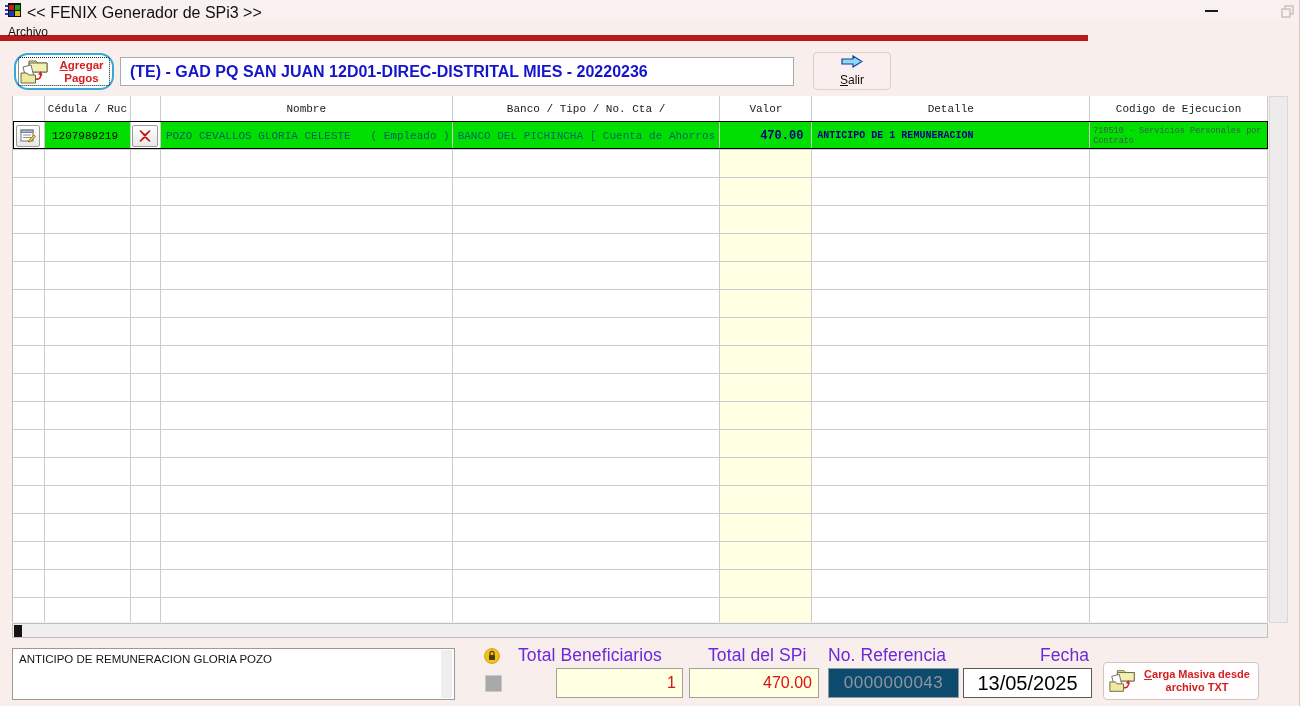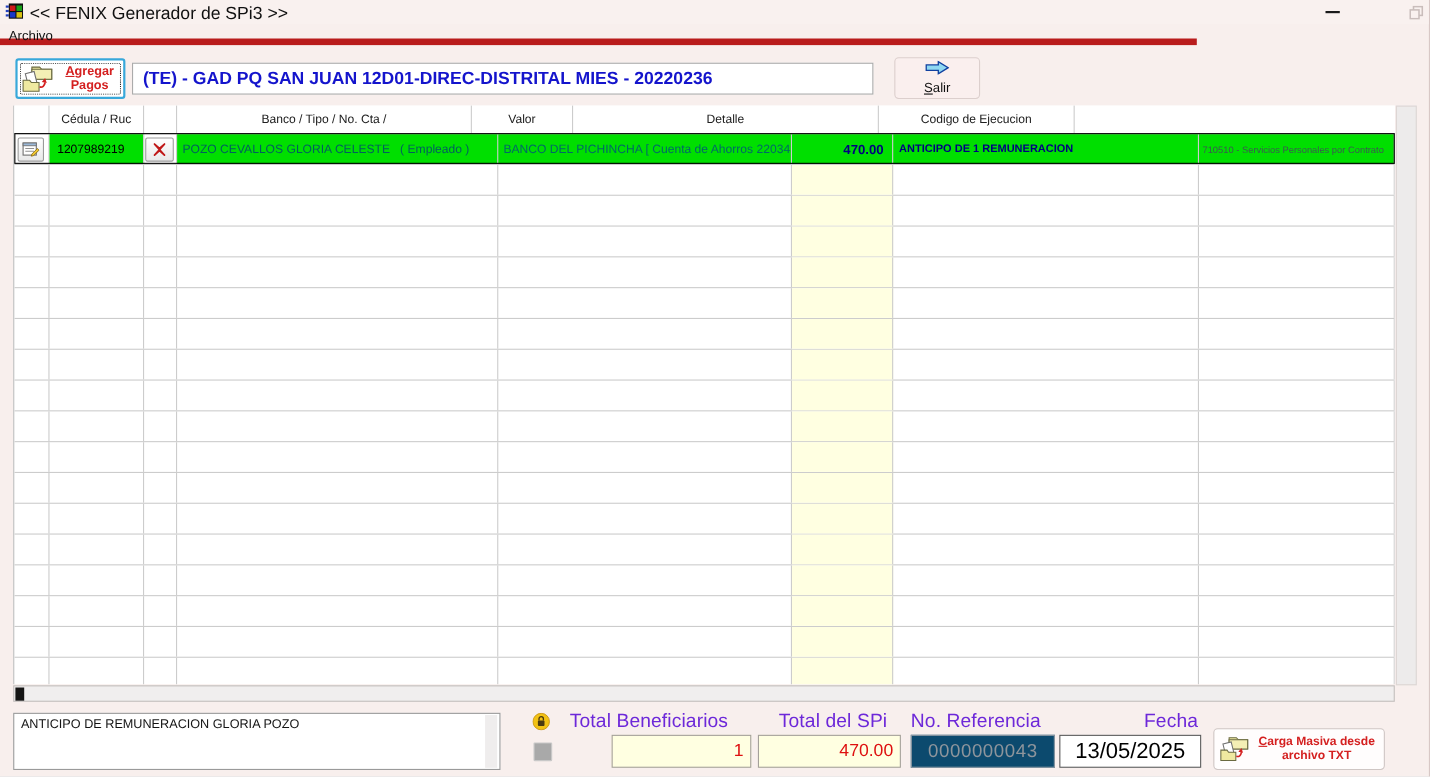--- a/index.html
+++ b/index.html
@@ -14,33 +14,33 @@
   .caption-btn { position:absolute; top:2px; width:30px; height:18px; display:flex; align-items:center; justify-content:center; }
   .min-btn { left:1196px; }
   .restore-btn { left:1273px; }
   .min-glyph { width:13px; height:2px; background:#1a1a1a; }
 
   
   .menubar { position:absolute; left:0; top:22px; width:1088px; height:19px; background:#F8EFED; border-bottom:6px solid #b91c1c; }
   .menu-item { position:absolute; left:8px; top:3px; font-size:12px; color:#101010; }
 
   
-  .btn-agregar { position:absolute; left:14px; top:53px; width:100px; height:37px; background:#ffffff; border:2px solid #38A8DA; border-radius:3px; display:flex; align-items:center; gap:3px; padding:2px 3px; }
+  .btn-agregar { position:absolute; left:14px; top:53px; width:100px; height:37px; background:#ffffff; border:2px solid #38A8DA; border-radius:14px; display:flex; align-items:center; gap:3px; padding:2px 3px; }
   .btn-agregar .focus-dots { position:absolute; inset:2px; border:1px dotted #202020; border-radius:2px; pointer-events:none; }
   .btn-red-label { color:#D42020; font-weight:bold; font-size:11.5px; line-height:1.12; text-align:center; flex:1; }
   .btn-red-label::first-letter { text-decoration:underline; }
 
   .title-field { position:absolute; left:120px; top:57px; width:674px; height:29px; background:#ffffff; border:1px solid #ABABAB; font-family:"Liberation Sans",sans-serif; font-size:16px; font-weight:bold; color:#1414CC; padding:0 0 0 9px; }
 
   .btn-salir { position:absolute; left:813px; top:52px; width:78px; height:38px; background:#FAEFEE; border:1px solid #DCCFCD; border-radius:4px; display:flex; flex-direction:column; align-items:center; justify-content:center; gap:5px; }
   .salir-label { font-size:12px; color:#101010; }
   .salir-label::first-letter { text-decoration:underline; }
 
   
-  .grid { position:absolute; left:12px; top:96px; width:1256px; background:#ffffff; border-left:1px solid #bdbdbd; }
+  .grid { position:absolute; left:12px; top:96px; width:1256px; background:#ffffff; border-left:1px solid #bdbdbd;font-family:Liberation Mono, monospace; }
   .thead { display:flex; height:26px; border-bottom:1px solid #b5b5b5; background:#ffffff; }
   .th { font-size:11px; color:#202020; display:flex; align-items:center; justify-content:center; border-right:1px solid #cccccc; height:100%; }
   .row { display:flex; height:28px; border-bottom:1px solid #cccccc; position:relative; }
   .td { border-right:1px solid #cccccc; height:100%; display:flex; align-items:center; overflow:hidden; }
   .c0{width:32px;} .c1{width:86px;} .c2{width:30px;} .c3{width:292px;} .c4{width:268px;} .c5{width:92px;} .c6{width:278px;} .c7{width:178px;}
   .rows-box { height:472px; overflow:hidden; }
   .cell-valor-empty { background:#FFFFE1; }
   .sel-row .g { background:#00DF00; }
   .sel-outline { position:absolute; inset:-1px 0 0 0; border:1px solid #000000; pointer-events:none; }
   .cell-cedula { font-size:11px; color:#000000; padding-left:7px; }
@@ -132,20 +132,21 @@
       <path d="M1 4 h11 V1 l9 5.5 -9 5.5 V9 H1 z" fill="#8FD8F2" stroke="#1040A0" stroke-width="1.2"></path>
     </svg>
     <div class="salir-label">Salir</div>
   </div>
 
   <div class="grid">
     <div class="thead">
       <div class="th c0"></div>
       <div class="th c1">Cédula / Ruc</div>
       <div class="th c2"></div>
+      <div class="th c3">Nombre</div>
       <div class="th c4">Banco / Tipo / No. Cta /</div>
       <div class="th c5">Valor</div>
       <div class="th c6">Detalle</div>
       <div class="th c7">Codigo de Ejecucion</div>
     </div>
 
     <div class="row sel-row">
       <div class="td c0">
         <div class="mini-btn edit-btn">
           <svg width="16" height="15" viewBox="0 0 16 15">

